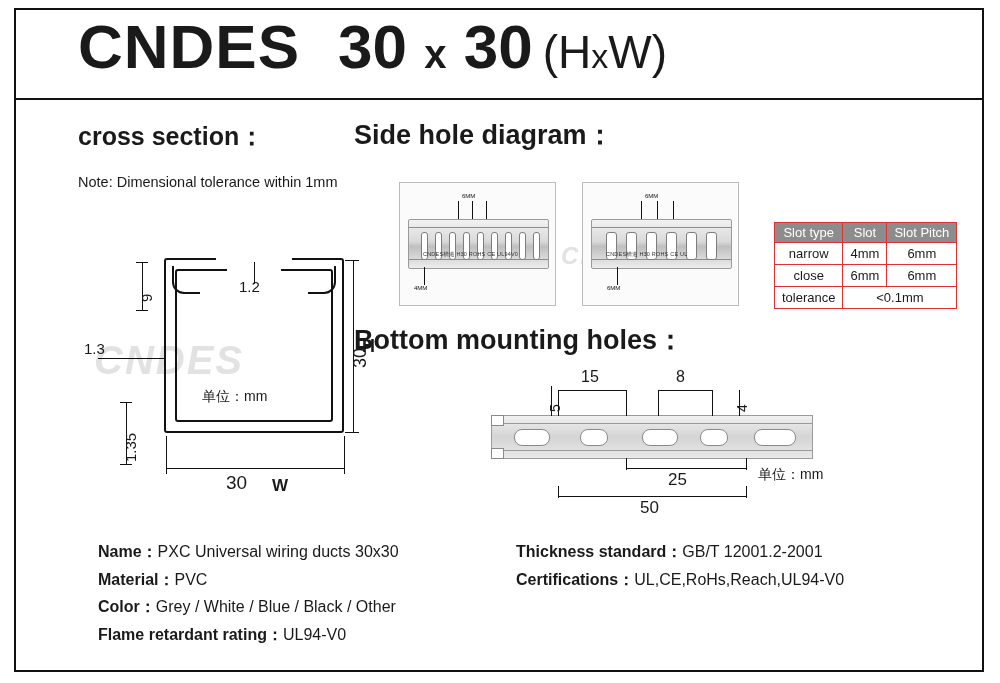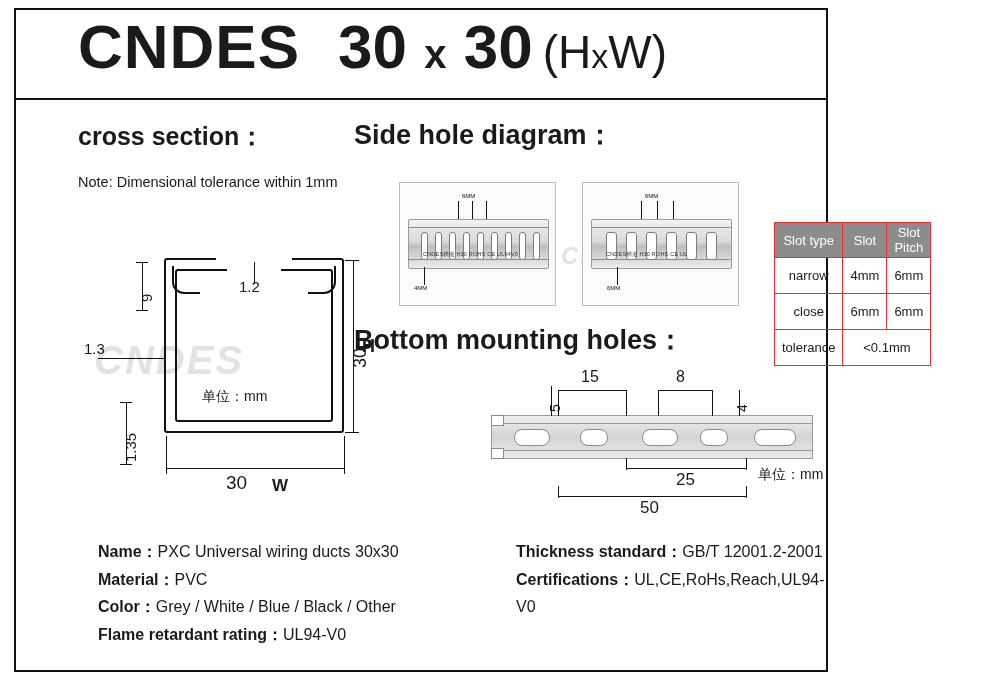--- a/index.html
+++ b/index.html
@@ -1,17 +1,17 @@
 <!DOCTYPE html>
 <html><head>
 <meta charset="utf-8">
 <style>
   html,body{margin:0;padding:0;background:#ffffff;}
   body{width:1000px;height:683px;font-family:"Liberation Sans",sans-serif;color:#1a1a1a;overflow:hidden;}
-  .sheet{position:absolute;left:14px;top:8px;width:814px;height:664px;border:2px solid #111;box-sizing:border-box;background:#fff;}
+  .sheet{position:absolute;left:14px;top:8px;width:970px;height:664px;border:2px solid #111;box-sizing:border-box;background:#fff;}
   
   .header{position:absolute;left:0;top:0;width:100%;height:90px;border-bottom:2px solid #111;box-sizing:border-box;}
   .hdr-inner{position:absolute;left:62px;top:6px;display:flex;align-items:baseline;}
   .brand{font-size:62px;font-weight:bold;letter-spacing:1px;line-height:1;}
   .dims{font-size:62px;font-weight:bold;margin-left:38px;line-height:1;}
   .dims .x{font-size:40px;font-weight:bold;}
   .hxw{font-size:46px;font-weight:normal;margin-left:10px;line-height:1;}
   .hxw .small{font-size:34px;}
   
   .t-cross{position:absolute;left:62px;top:110px;font-size:25px;font-weight:bold;}
@@ -46,21 +46,21 @@
   .rail .topedge{position:absolute;left:0;top:7px;width:100%;height:1px;background:#8d8d8d;}
   .rail .botedge{position:absolute;left:0;bottom:8px;width:100%;height:1px;background:#8d8d8d;}
   .slot{position:absolute;top:12px;width:5px;height:26px;background:#fff;border:1px solid #7d7d7d;border-radius:3px;}
   .slot.wide{width:9px;}
   .ptxt{position:absolute;font-size:6px;color:#111;}
   .brandstrip{position:absolute;left:14px;bottom:10px;font-size:5.5px;color:#333;letter-spacing:.2px;}
   .arrowline{position:absolute;background:#111;width:1px;}
   
   .stable{position:absolute;left:758px;top:212px;border:1.5px solid #e03030;border-collapse:collapse;font-size:13px;}
   .stable th{background:#8c8c8c;color:#fff;font-weight:normal;padding:2px 7px;border:1px solid #e03030;text-align:center;}
-  .stable td{padding:10px 7px;border:1px solid #e03030;text-align:center;}
+  .stable td{padding:3px 7px;border:1px solid #e03030;text-align:center;}
   
   .bm{position:absolute;left:430px;top:360px;width:420px;height:160px;}
   .plate{position:absolute;left:45px;top:45px;width:320px;height:42px;background:linear-gradient(#f0f0f0,#d4d4d4 50%,#e9e9e9);border:1px solid #9b9b9b;}
   .plate .ln{position:absolute;left:0;width:100%;height:1px;background:#9b9b9b;}
   .hole{position:absolute;top:13px;height:15px;background:#fff;border:1px solid #8a8a8a;border-radius:8px;}
   .notch{position:absolute;width:11px;height:9px;background:#fff;border:1px solid #8a8a8a;}
   
   .specL{position:absolute;left:82px;top:528px;font-size:16px;line-height:1.72;}
   .specR{position:absolute;left:500px;top:528px;font-size:16px;line-height:1.72;}
   .specL b,.specR b{font-weight:bold;}
@@ -237,21 +237,21 @@
     <div class="dimline v1" style="left:212px;top:20px;height:26px;"></div>
     <div class="dimline v1" style="left:266px;top:20px;height:26px;"></div>
     <div class="dimtxt" style="left:230px;top:-2px;font-size:16px;">8</div>
 
     <div class="dimline v1" style="left:293px;top:20px;height:26px;"></div>
     <div class="dimtxt rot" style="left:288px;top:42px;font-size:14px;">4</div>
 
     <div class="dimline h1" style="left:180px;top:98px;width:120px;"></div>
     <div class="dimline v1" style="left:180px;top:88px;height:12px;"></div>
     <div class="dimline v1" style="left:300px;top:88px;height:12px;"></div>
-    <div class="dimtxt" style="left:222px;top:100px;font-size:17px;margin-left:8px;">25</div>
+    <div class="dimtxt" style="left:222px;top:100px;font-size:17px;">25</div>
 
     <div class="dimline h1" style="left:112px;top:126px;width:188px;"></div>
     <div class="dimline v1" style="left:112px;top:116px;height:12px;"></div>
     <div class="dimline v1" style="left:300px;top:116px;height:12px;"></div>
     <div class="dimtxt" style="left:194px;top:128px;font-size:17px;">50</div>
 
     <div class="unit" style="left:312px;top:96px;">单位：mm</div>
   </div>
 
   <div class="specL">

